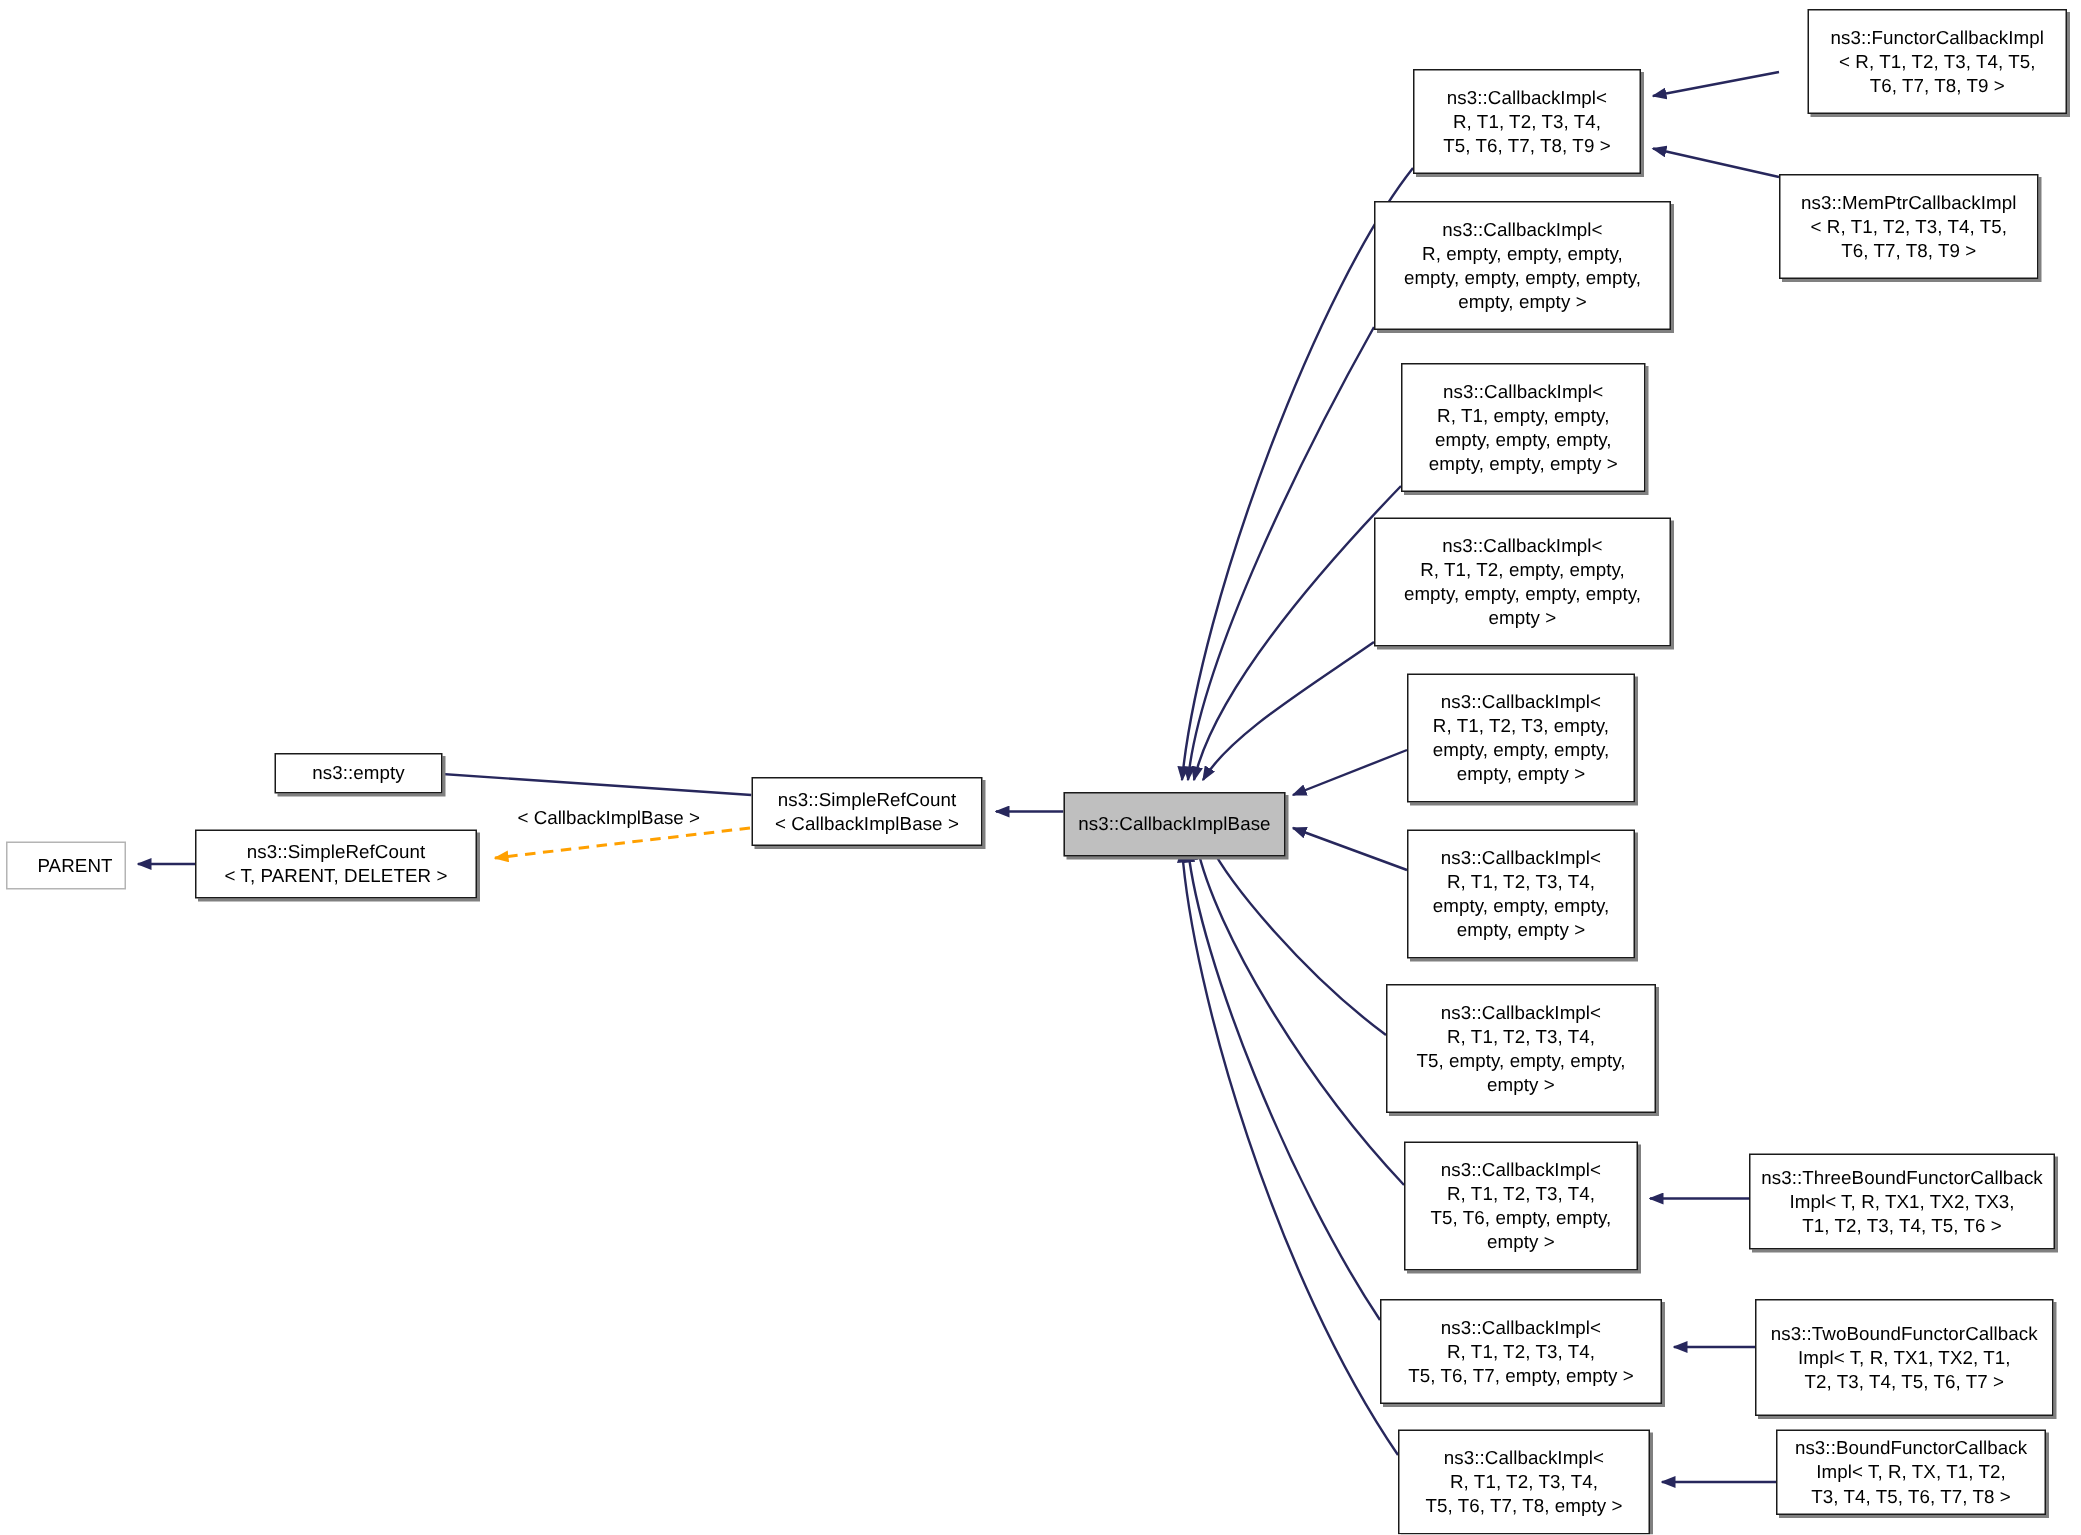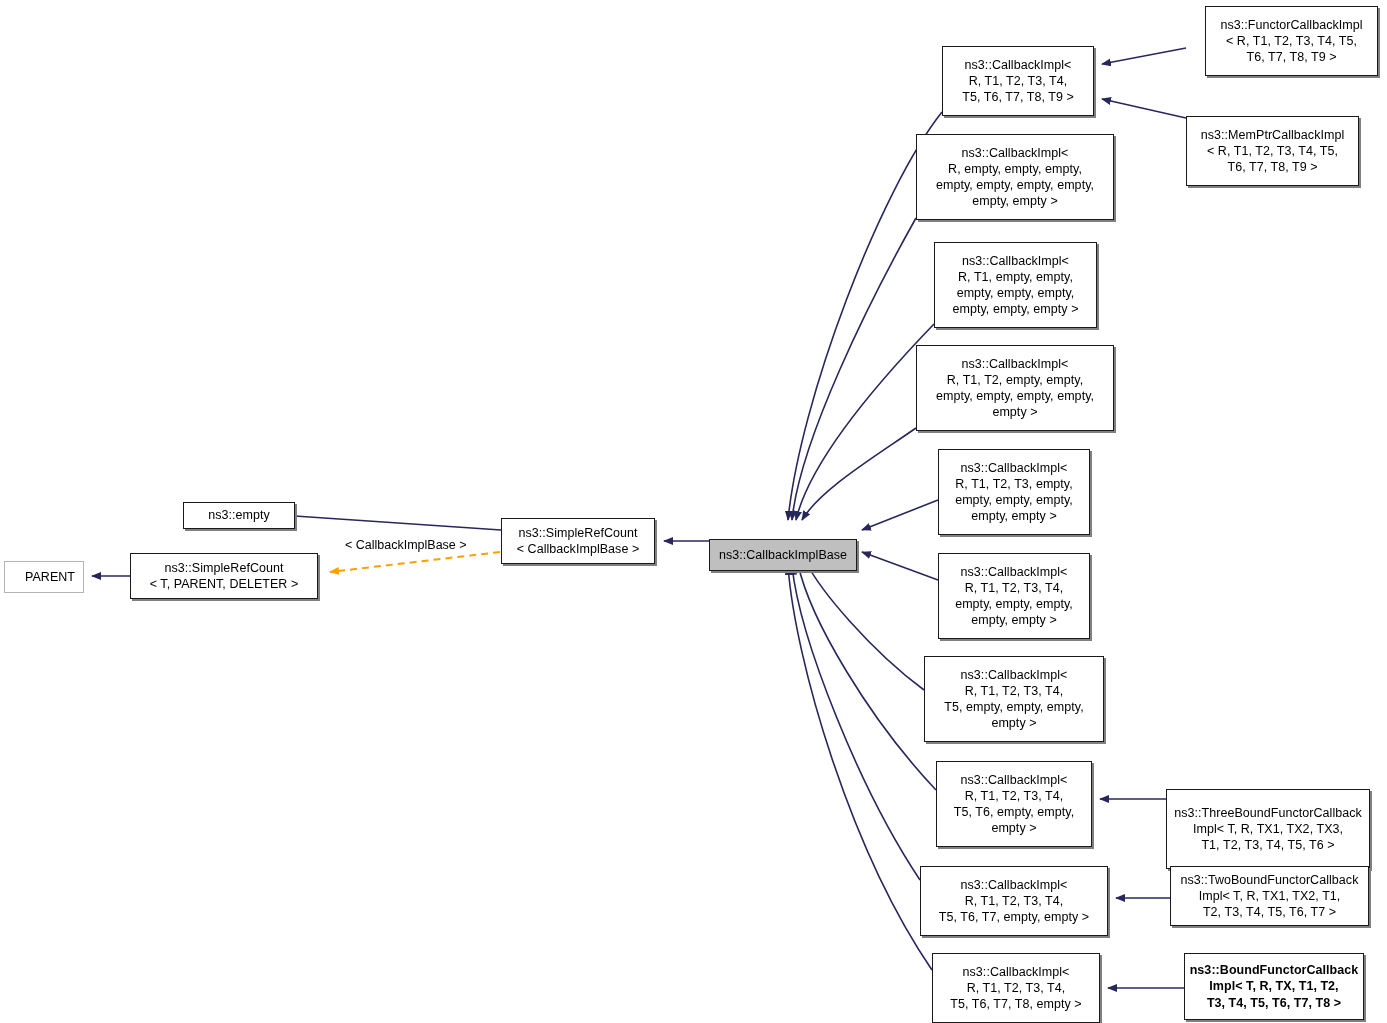--- a/index.html
+++ b/index.html
@@ -96,34 +96,34 @@
         <path d="M 1170,898 L 1116,898" fill="none" stroke="#27275c" stroke-width="1.6" marker-end="url(#arrow-inherit)"></path>
         <path d="M 1184,988 L 1108,988" fill="none" stroke="#27275c" stroke-width="1.6" marker-end="url(#arrow-inherit)"></path>
       </g>
   </svg>
 
   <div id="node-layer">
       <div class="node undoc" style="left: 4px; top: 561px; width: 80px; height: 32px; border-color: rgb(180, 180, 180); padding-left: 12px;"><span class="line">PARENT</span></div>
       <div class="node doc" style="left: 130px; top: 553px; width: 188px; height: 46px;"><span class="line">ns3::SimpleRefCount</span><span class="line">&lt; T, PARENT, DELETER &gt;</span></div>
       <div class="node doc" style="left: 183px; top: 502px; width: 112px; height: 27px;"><span class="line">ns3::empty</span></div>
       <div class="node doc" style="left: 501px; top: 518px; width: 154px; height: 46px;"><span class="line">ns3::SimpleRefCount</span><span class="line">&lt; CallbackImplBase &gt;</span></div>
-      <div class="node current" style="left: 709px; top: 539px; width: 148px; height: 32px; background: rgb(191, 191, 191);"><span class="line">ns3::CallbackImplBase</span></div>
+      <div class="node current" style="left: 709px; top: 528px; width: 148px; height: 43px; background: rgb(191, 191, 191);"><span class="line">ns3::CallbackImplBase</span></div>
       <div class="node doc" style="left: 942px; top: 46px; width: 152px; height: 70px;"><span class="line">ns3::CallbackImpl&lt;</span><span class="line">R, T1, T2, T3, T4,</span><span class="line">T5, T6, T7, T8, T9 &gt;</span></div>
       <div class="node doc" style="left: 916px; top: 134px; width: 198px; height: 86px;"><span class="line">ns3::CallbackImpl&lt;</span><span class="line">R, empty, empty, empty,</span><span class="line">empty, empty, empty, empty,</span><span class="line">empty, empty &gt;</span></div>
       <div class="node doc" style="left: 934px; top: 242px; width: 163px; height: 86px;"><span class="line">ns3::CallbackImpl&lt;</span><span class="line">R, T1, empty, empty,</span><span class="line">empty, empty, empty,</span><span class="line">empty, empty, empty &gt;</span></div>
       <div class="node doc" style="left: 916px; top: 345px; width: 198px; height: 86px;"><span class="line">ns3::CallbackImpl&lt;</span><span class="line">R, T1, T2, empty, empty,</span><span class="line">empty, empty, empty, empty,</span><span class="line">empty &gt;</span></div>
       <div class="node doc" style="left: 938px; top: 449px; width: 152px; height: 86px;"><span class="line">ns3::CallbackImpl&lt;</span><span class="line">R, T1, T2, T3, empty,</span><span class="line">empty, empty, empty,</span><span class="line">empty, empty &gt;</span></div>
       <div class="node doc" style="left: 938px; top: 553px; width: 152px; height: 86px;"><span class="line">ns3::CallbackImpl&lt;</span><span class="line">R, T1, T2, T3, T4,</span><span class="line">empty, empty, empty,</span><span class="line">empty, empty &gt;</span></div>
       <div class="node doc" style="left: 924px; top: 656px; width: 180px; height: 86px;"><span class="line">ns3::CallbackImpl&lt;</span><span class="line">R, T1, T2, T3, T4,</span><span class="line">T5, empty, empty, empty,</span><span class="line">empty &gt;</span></div>
       <div class="node doc" style="left: 936px; top: 761px; width: 156px; height: 86px;"><span class="line">ns3::CallbackImpl&lt;</span><span class="line">R, T1, T2, T3, T4,</span><span class="line">T5, T6, empty, empty,</span><span class="line">empty &gt;</span></div>
       <div class="node doc" style="left: 920px; top: 866px; width: 188px; height: 70px;"><span class="line">ns3::CallbackImpl&lt;</span><span class="line">R, T1, T2, T3, T4,</span><span class="line">T5, T6, T7, empty, empty &gt;</span></div>
       <div class="node doc" style="left: 932px; top: 953px; width: 168px; height: 70px;"><span class="line">ns3::CallbackImpl&lt;</span><span class="line">R, T1, T2, T3, T4,</span><span class="line">T5, T6, T7, T8, empty &gt;</span></div>
       <div class="node doc" style="left: 1186px; top: 6px; width: 173px; height: 70px; margin-left: 19px;"><span class="line">ns3::FunctorCallbackImpl</span><span class="line">&lt; R, T1, T2, T3, T4, T5,</span><span class="line">T6, T7, T8, T9 &gt;</span></div>
       <div class="node doc" style="left: 1186px; top: 90px; width: 173px; height: 70px; margin-top: 26px;"><span class="line">ns3::MemPtrCallbackImpl</span><span class="line">&lt; R, T1, T2, T3, T4, T5,</span><span class="line">T6, T7, T8, T9 &gt;</span></div>
-      <div class="node doc" style="left: 1166px; top: 769px; width: 204px; height: 80px; margin-top: 20px;"><span class="line">ns3::ThreeBoundFunctorCallback</span><span class="line">Impl&lt; T, R, TX1, TX2, TX3,</span><span class="line">T1, T2, T3, T4, T5, T6 &gt;</span></div>
-      <div class="node doc" style="left: 1170px; top: 866px; width: 199px; height: 60px;"><span class="line">ns3::TwoBoundFunctorCallback</span><span class="line">Impl&lt; T, R, TX1, TX2, T1,</span><span class="line">T2, T3, T4, T5, T6, T7 &gt;</span></div>
-      <div class="node doc" style="left: 1184px; top: 953px; width: 180px; height: 67px; font-weight: bold;"><span class="line">ns3::BoundFunctorCallback</span><span class="line">Impl&lt; T, R, TX, T1, T2,</span><span class="line">T3, T4, T5, T6, T7, T8 &gt;</span></div>
+      <div class="node doc" style="left: 1166px; top: 769px; width: 204px; height: 64px;"><span class="line">ns3::ThreeBoundFunctorCallback</span><span class="line">Impl&lt; T, R, TX1, TX2, TX3,</span><span class="line">T1, T2, T3, T4, T5, T6 &gt;</span></div>
+      <div class="node doc" style="left: 1170px; top: 866px; width: 199px; height: 78px;"><span class="line">ns3::TwoBoundFunctorCallback</span><span class="line">Impl&lt; T, R, TX1, TX2, T1,</span><span class="line">T2, T3, T4, T5, T6, T7 &gt;</span></div>
+      <div class="node doc" style="left: 1184px; top: 953px; width: 180px; height: 57px;"><span class="line">ns3::BoundFunctorCallback</span><span class="line">Impl&lt; T, R, TX, T1, T2,</span><span class="line">T3, T4, T5, T6, T7, T8 &gt;</span></div>
     </div>
   <div id="label-layer">
       <div class="edge-label" style="left: 345px; top: 538px;">&lt; CallbackImplBase &gt;</div>
     </div>
 
 </div>
 
 </body></html>

